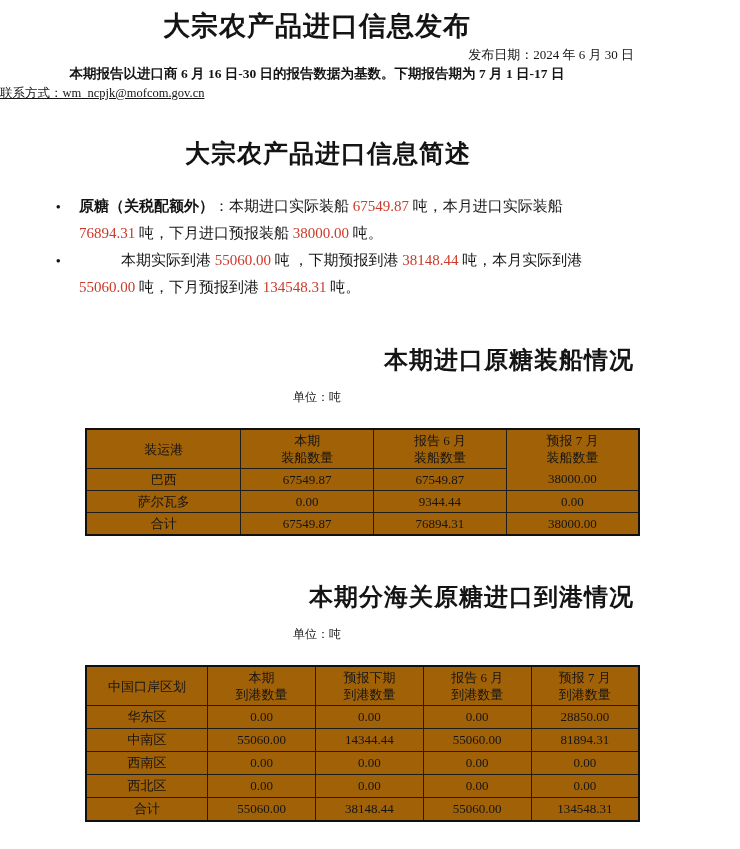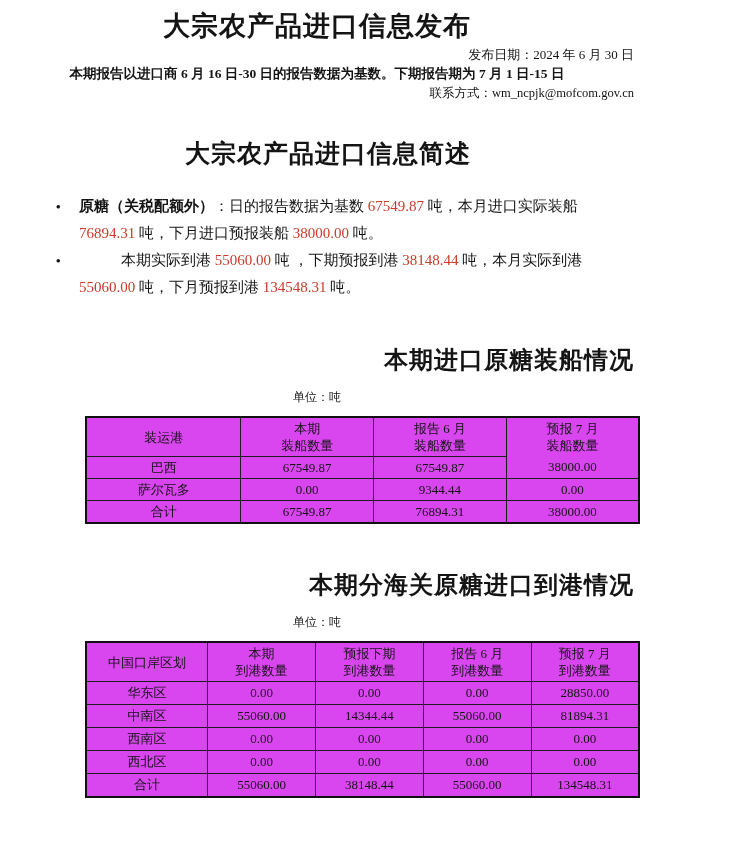--- a/index.html
+++ b/index.html
@@ -7,71 +7,71 @@
   body {
     width:740px; height:849px; overflow:hidden;
     background:#ffffff; color:#141414;
     font-family:"Liberation Serif","DejaVu Serif",serif;
   }
   .page { width:634px; height:849px; position:relative; }
 
   .doc-title { padding-top:10px; text-align:center; font-size:27px; font-weight:bold; letter-spacing:1px; line-height:32px; }
   .meta-date    { text-align:right; font-size:13px;   margin-top:5px;  line-height:16px; }
   .meta-period  { text-align:center; font-size:13.5px; margin-top:3px;  line-height:16px; font-weight:bold; }
-  .meta-contact { text-align:right; font-size:12.5px; margin-top:4px;  line-height:15px; }
+  .meta-contact { text-align:left; font-size:12.5px; margin-top:4px;  line-height:15px;text-decoration:underline; }
 
   .section-title { text-align:center; font-size:25px; font-weight:bold; margin-top:38px; line-height:30px; letter-spacing:1px;padding-left:22px; }
 
   .bullets { margin:24px 46px 0 56px; font-size:15px; line-height:27px; }
   .bullet  { display:flex; }
   .bullet .dot { flex:none; width:23px; font-weight:bold; font-size:13px; }
   .bullet .content { flex:1; }
   .lead { font-weight:bold; }
   .num  { color:#cb3a2a; }
   .indent-first { text-indent:42px; }
 
   .table-title { text-align:right; font-size:24px; font-weight:bold; line-height:30px; letter-spacing:1px; }
   .t1-title { margin-top:44px; }
   .t2-title { margin-top:46px; }
   .unit { text-align:center; font-size:12px; margin-top:15px; line-height:14px; }
 
   table {
     border-collapse:collapse; table-layout:fixed;
-    width:555px; margin:12px 0 0 85px;
-    background:#d946ef;
+    width:555px; margin:24px 0 0 85px;
+    background:#a16207;
     border:2.5px solid #101010;
   }
   th, td {
     border:1.6px solid #1d1d1d;
     text-align:center; vertical-align:middle;
     font-size:13px; font-weight:normal; padding:1px 2px;
   }
   thead th { white-space:pre-line; line-height:17px; padding:2px; height:34px; }
   #t1 tbody td { height:19px; }
   #t2 tbody td { height:20px; }
   
   #t1 thead th:last-child { border-bottom-style:hidden; }
 </style>
 </head>
 <body>
 
 <div class="page">
 
   <div class="doc-title">大宗农产品进口信息发布</div>
   <div class="meta-date">发布日期：2024 年 6 月 30 日</div>
-  <div class="meta-period">本期报告以进口商 6 月 16 日-30 日的报告数据为基数。下期报告期为 7 月 1 日-15 日</div>
+  <div class="meta-period">本期报告以进口商 6 月 16 日-30 日的报告数据为基数。下期报告期为 7 月 1 日-17 日</div>
   <div class="meta-contact">联系方式：wm_ncpjk@mofcom.gov.cn</div>
 
   <div class="section-title">大宗农产品进口信息简述</div>
 
   <div class="bullets">
 
     <div class="bullet">
       <span class="dot">•</span>
-      <div class="content"><span class="lead">原糖（关税配额外）</span><span>：日的报告数据为基数 </span><span class="num">67549.87</span><span> 吨，本月进口实际装船</span><br><span class="num">76894.31</span><span> 吨，下月进口预报装船 </span><span class="num">38000.00</span><span> 吨。</span>
+      <div class="content"><span class="lead">原糖（关税配额外）</span><span>：本期进口实际装船 </span><span class="num">67549.87</span><span> 吨，本月进口实际装船</span><br><span class="num">76894.31</span><span> 吨，下月进口预报装船 </span><span class="num">38000.00</span><span> 吨。</span>
       </div>
     </div>
 
     <div class="bullet">
       <span class="dot">•</span>
       <div class="content indent-first"><span>本期实际到港 </span><span class="num">55060.00</span><span> 吨 ，下期预报到港 </span><span class="num">38148.44</span><span> 吨，本月实际到港</span><br><span class="num">55060.00</span><span> 吨，下月预报到港 </span><span class="num">134548.31</span><span> 吨。</span>
       </div>
     </div>
 
   </div>

